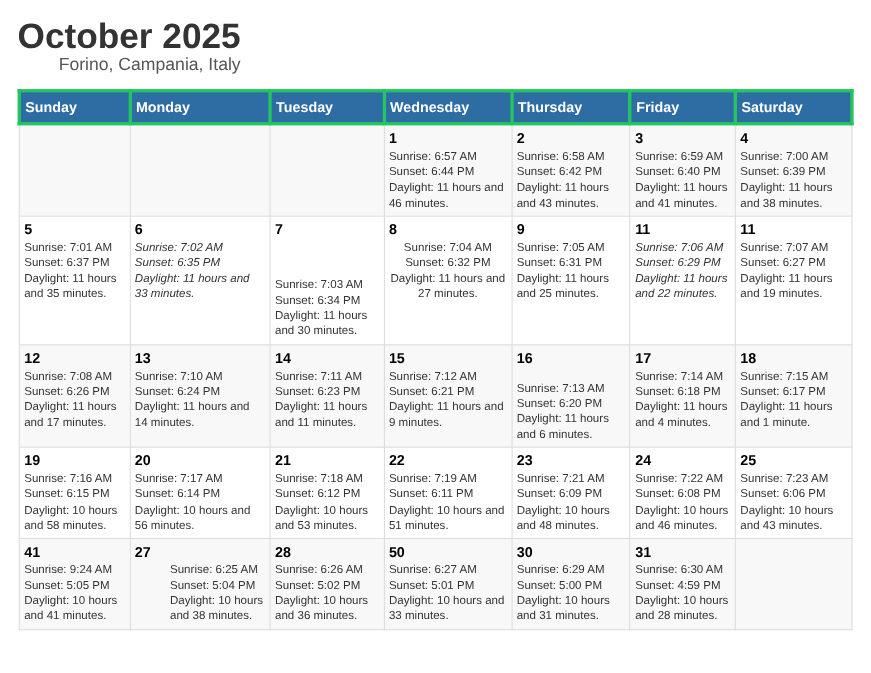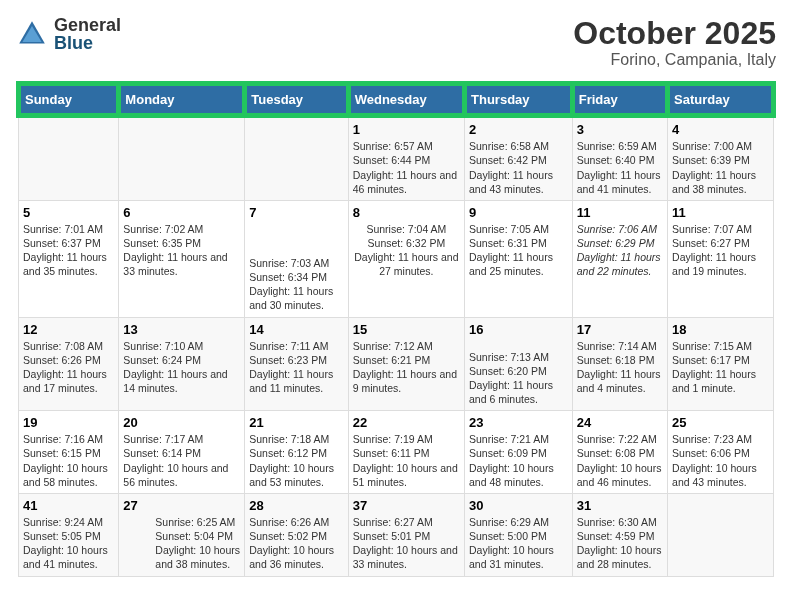--- a/index.html
+++ b/index.html
@@ -61,21 +61,21 @@
     }
     thead tr {
       background-color: #2e6da4;
       color: #fff;
     }
     thead th {
       padding: 6px 4px;
       text-align: left;
       font-size: 13px;
       font-weight: bold;
-      border: 5px solid #22c55e;
+      border: 3px solid #22c55e;
     }
     tbody tr {
       vertical-align: top;
     }
     tbody tr:nth-child(odd) {
       background-color: #f8f8f8;
     }
     tbody tr:nth-child(even) {
       background-color: #ffffff;
     }
@@ -97,30 +97,20 @@
       line-height: 1.35;
     }
     .empty-cell {
       min-height: 80px;
     }
   </style>
 </head>
 <body>
 
 <div class="header">
-  <div class="logo">
-    <svg class="logo-icon" viewBox="0 0 40 40">
-      <polygon points="20,4 36,32 4,32" fill="#2e6da4"></polygon>
-      <polygon points="20,10 32,30 8,30" fill="#5a9fd4"></polygon>
-    </svg>
-    <div class="logo-text">
-      <span class="logo-general">General</span>
-      <span class="logo-blue">Blue</span>
-    </div>
-  </div>
   <div class="title-block">
     <h1>October 2025</h1>
     <h2>Forino, Campania, Italy</h2>
   </div>
 </div>
 
 <table>
   <thead>
     <tr>
     <th>Sunday</th>
@@ -164,21 +154,21 @@
       </tr>
       <tr>
         <td>
           <span class="day-num">5</span>
           <div class="day-info" style="white-space: pre-line;">Sunrise: 7:01 AM
 Sunset: 6:37 PM
 Daylight: 11 hours and 35 minutes.</div>
         </td>
         <td>
           <span class="day-num">6</span>
-          <div class="day-info" style="white-space: pre-line;">Sunrise: 7:02 AM
+          <div class="day-info" style="white-space: pre-line; font-style: italic;">Sunrise: 7:02 AM
 Sunset: 6:35 PM
 Daylight: 11 hours and 33 minutes.</div>
         </td>
         <td>
           <span class="day-num">7</span>
           <div class="day-info" style="white-space: pre-line; margin-top: 36px;">Sunrise: 7:03 AM
 Sunset: 6:34 PM
 Daylight: 11 hours and 30 minutes.</div>
         </td>
         <td>
@@ -307,21 +297,21 @@
 Sunset: 5:04 PM
 Daylight: 10 hours and 38 minutes.</div>
         </td>
         <td>
           <span class="day-num">28</span>
           <div class="day-info" style="white-space: pre-line;">Sunrise: 6:26 AM
 Sunset: 5:02 PM
 Daylight: 10 hours and 36 minutes.</div>
         </td>
         <td>
-          <span class="day-num">37</span>
+          <span class="day-num">50</span>
           <div class="day-info" style="white-space: pre-line;">Sunrise: 6:27 AM
 Sunset: 5:01 PM
 Daylight: 10 hours and 33 minutes.</div>
         </td>
         <td>
           <span class="day-num">30</span>
           <div class="day-info" style="white-space: pre-line;">Sunrise: 6:29 AM
 Sunset: 5:00 PM
 Daylight: 10 hours and 31 minutes.</div>
         </td>

